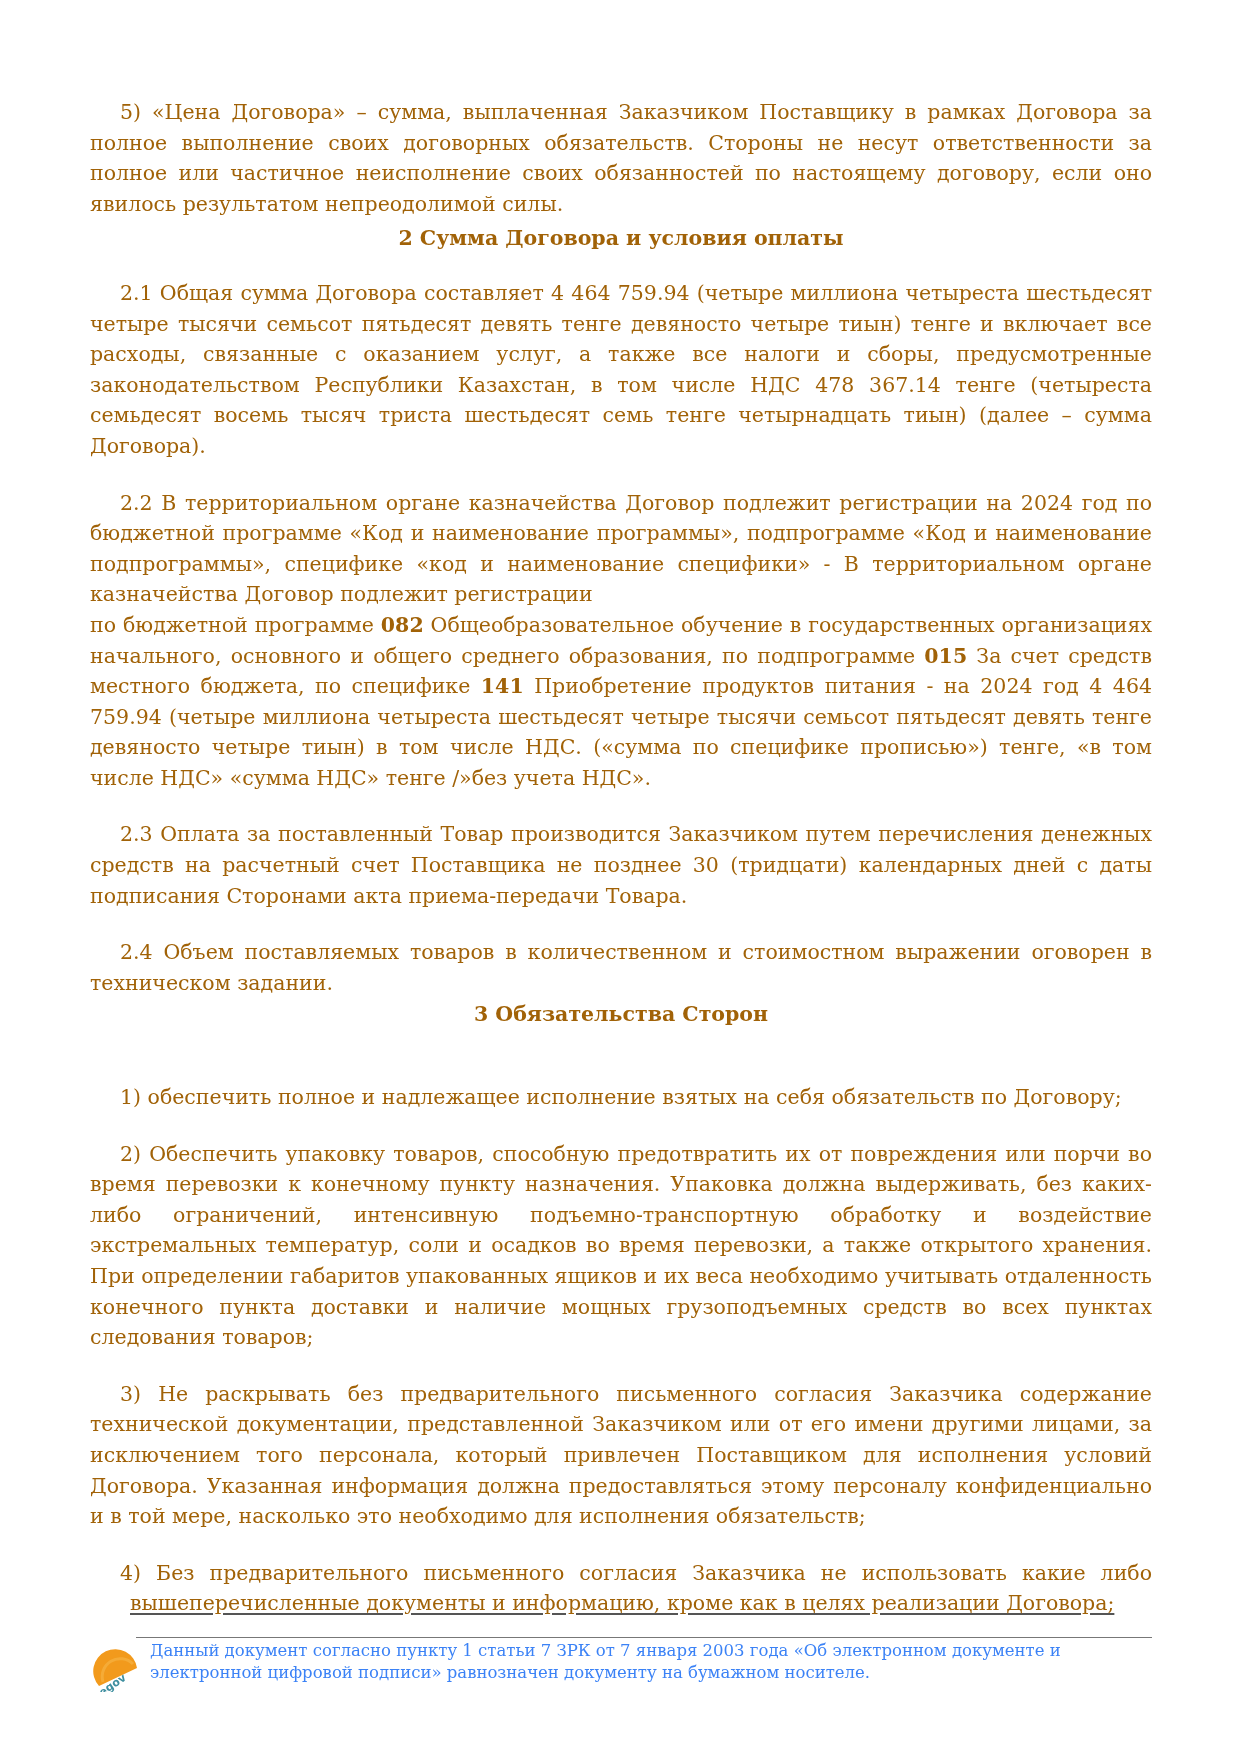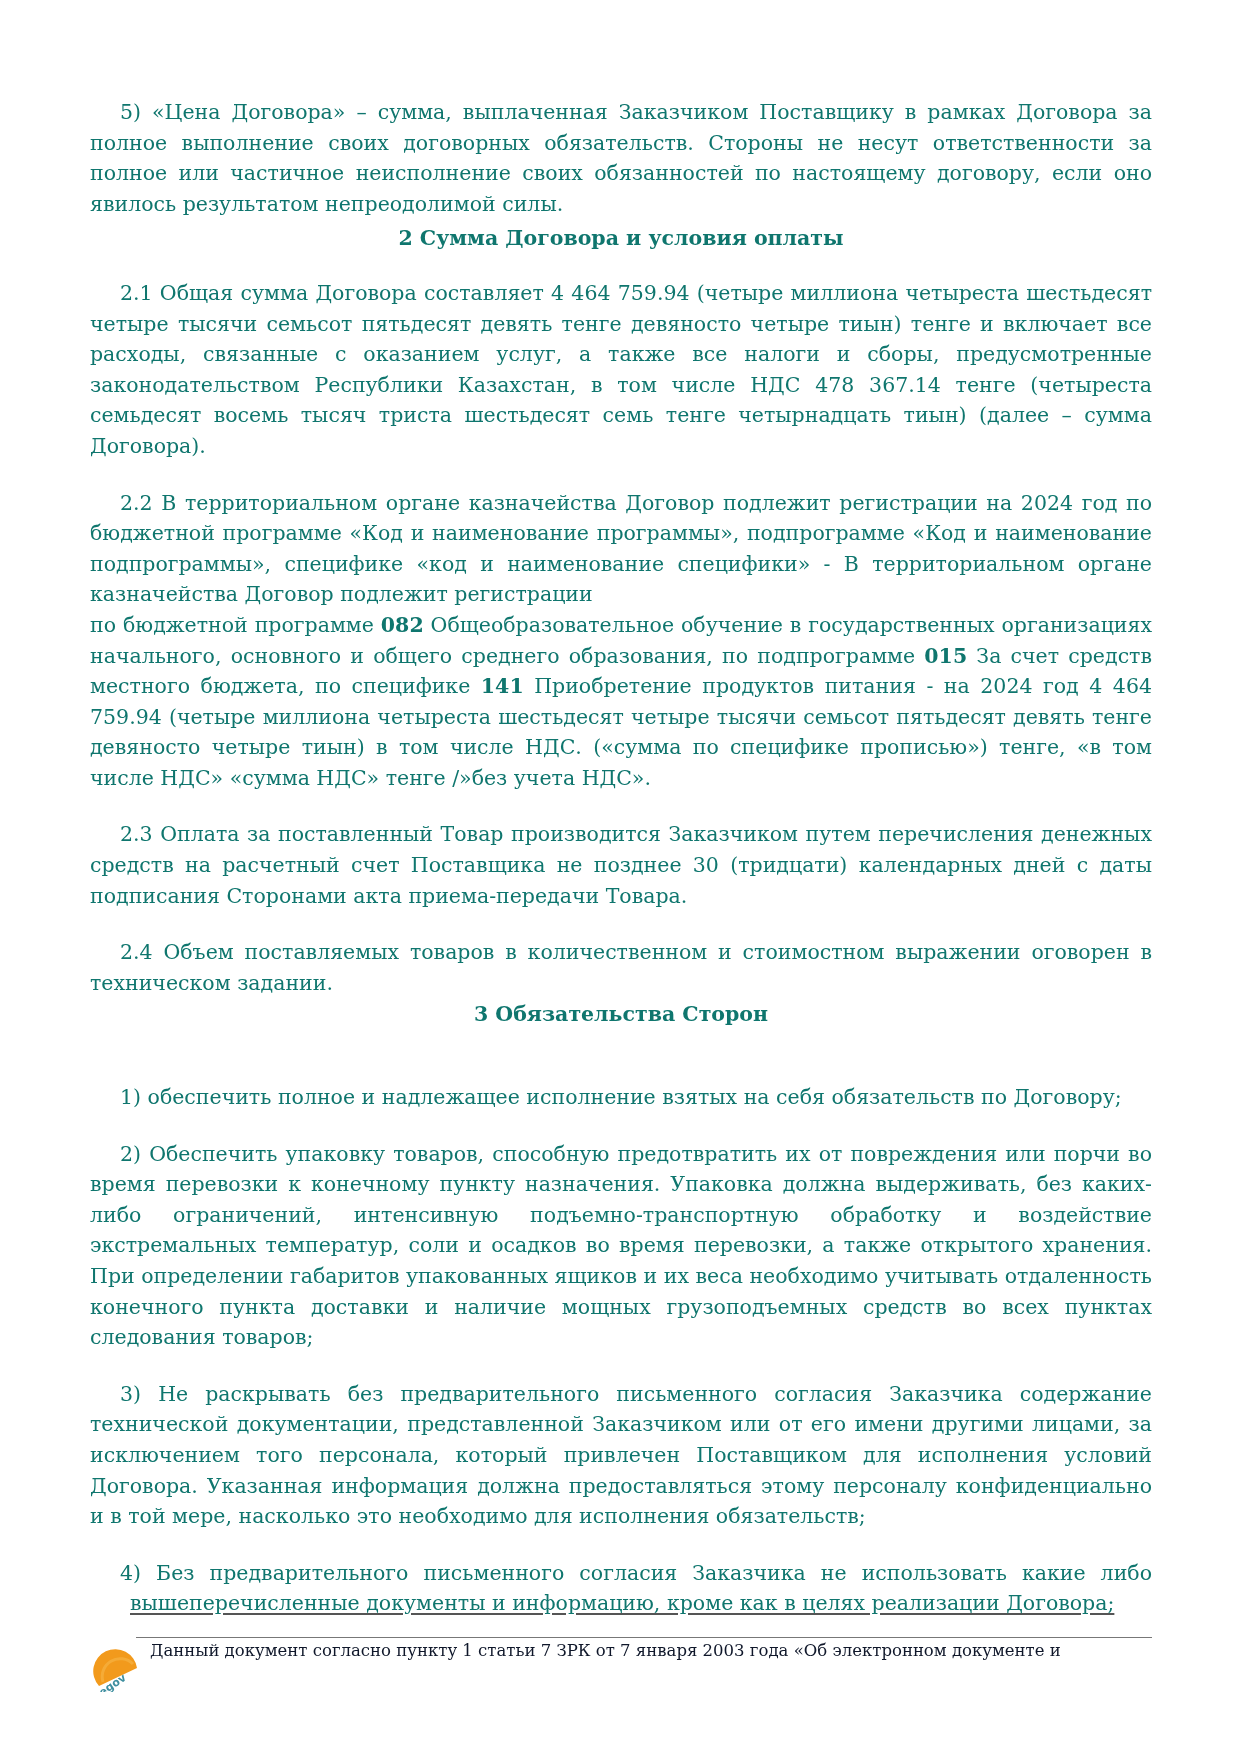--- a/index.html
+++ b/index.html
@@ -1,41 +1,41 @@
 <!DOCTYPE html>
 <html><head>
   <meta charset="utf-8">
   <style>
     html, body { margin: 0; padding: 0; background: #ffffff; }
     body { width: 1241px; height: 1754px; position: relative; overflow: hidden; }
     .page {
       position: absolute; left: 90px; top: 97px; width: 1062px;
       font-family: "DejaVu Serif", serif; font-size: 20.5px; line-height: 30.6px;
-      color: #0f766e;
+      color: #a16207;
     }
     .p { text-align: justify; margin: 0; text-indent: 30px; }
     .p.noind { text-indent: 0; }
     .gap { height: 26px; }
     .h { text-align: center; font-weight: bold; margin: 0; }
     .h.sec2 { margin-top: 4px; margin-bottom: 24px; }
     .h.sec3 { margin-top: 1px; margin-bottom: 26px; }
     b { font-weight: bold; }
     .last-line { text-decoration: underline; text-decoration-color: #555; text-underline-offset: 3px; margin-left: 40px; }
     .footer-rule {
       position: absolute; left: 136px; top: 1637px; width: 1016px; height: 1px; background: #777;
     }
     .footer {
       position: absolute; left: 93px; top: 1638px; width: 1060px; height: 60px;
     }
     .logo {
       position: absolute; left: 0; top: 8px; width: 50px; height: 46px;
     }
     .footer-text {
       position: absolute; left: 57px; top: 2px; width: 1000px;
-      font-family: "DejaVu Serif", serif; font-size: 16.5px; line-height: 21.5px; color: #0f172a;
+      font-family: "DejaVu Serif", serif; font-size: 16.5px; line-height: 21.5px; color: #3b82f6;
     }
   </style>
 </head>
 <body>
 
 <div class="page">
   <p class="p">5) «Цена Договора» – сумма, выплаченная Заказчиком Поставщику в рамках Договора за полное выполнение своих договорных обязательств. Стороны не несут ответственности за полное или частичное неисполнение своих обязанностей по настоящему договору, если оно явилось результатом непреодолимой силы.</p>
 
   <p class="h sec2">2 Сумма Договора и условия оплаты</p>
 
@@ -71,14 +71,15 @@
 <div class="footer-rule"></div>
 
 <div class="footer">
   <svg class="logo" viewBox="0 0 50 46">
     <path d="M6 40 A22 22 0 1 1 44 22 Z" fill="#f29a1c"></path>
     <path d="M10 36 A18 18 0 0 1 40 18" fill="none" stroke="#f7b74a" stroke-width="3" opacity="0.6"></path>
     <text x="4" y="46" font-family="DejaVu Sans, sans-serif" font-size="11" font-weight="bold" fill="#3f8fa0" transform="rotate(-35 14 40)">egov</text>
   </svg>
   <div class="footer-text">
     <div>Данный документ согласно пункту 1 статьи 7 ЗРК от 7 января 2003 года «Об электронном документе и</div>
+    <div>электронной цифровой подписи» равнозначен документу на бумажном носителе.</div>
   </div>
 </div>
 
 </body></html>

